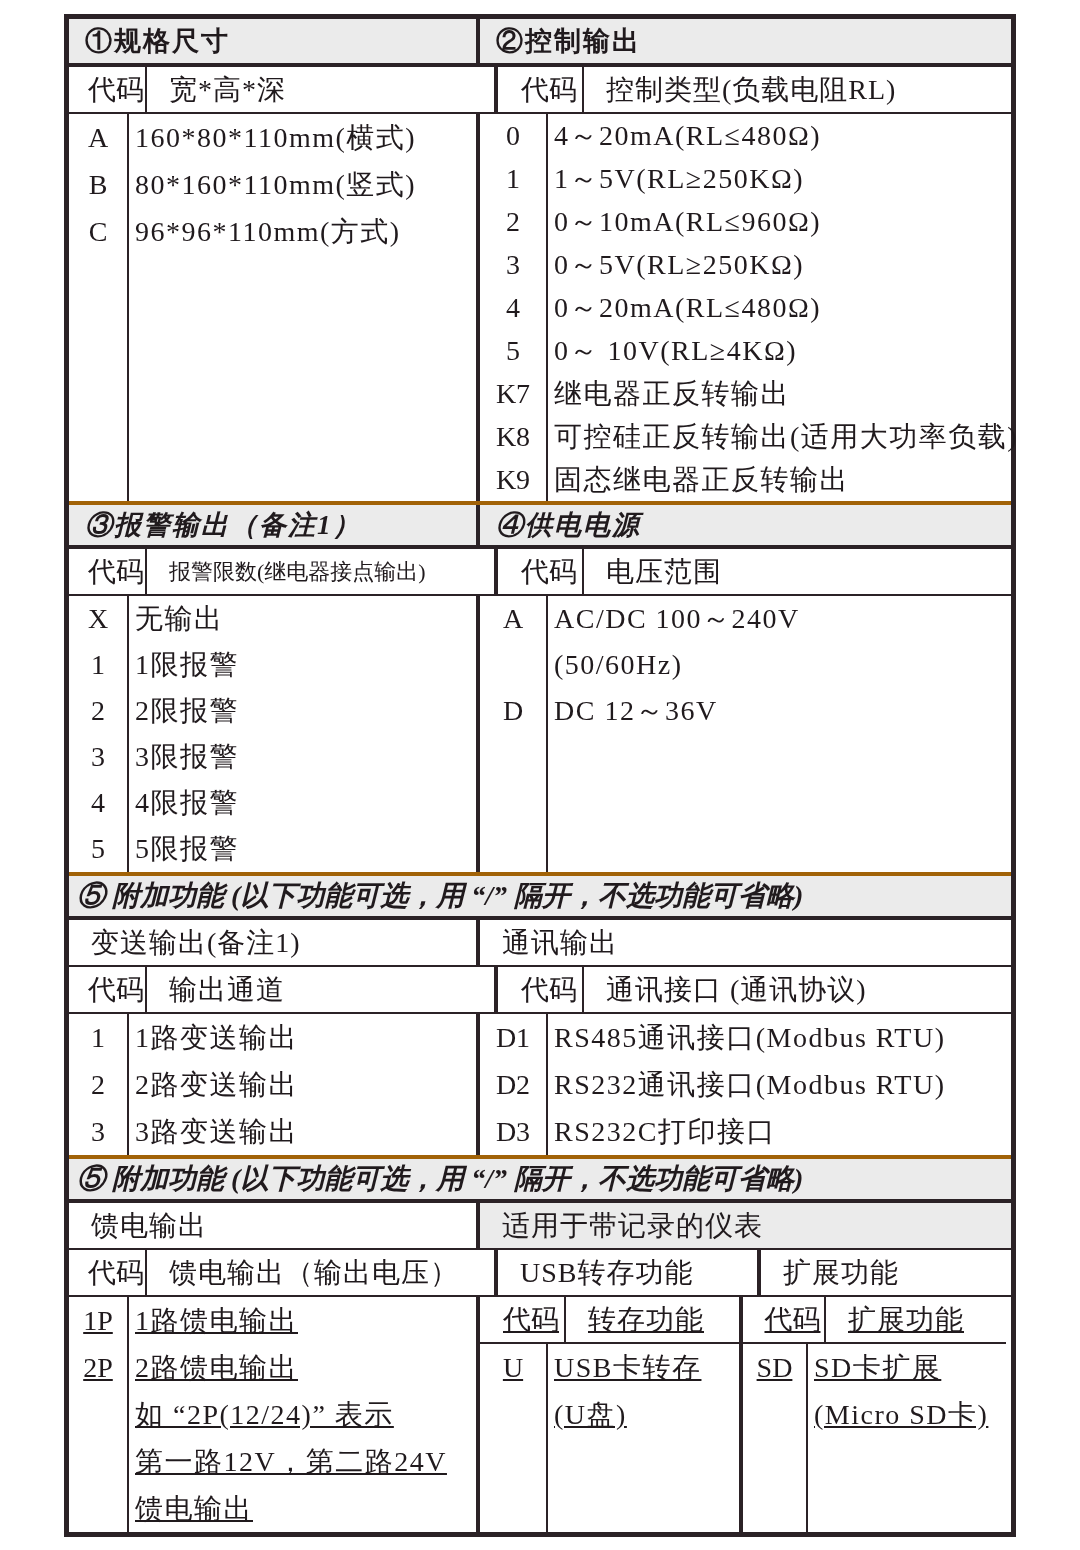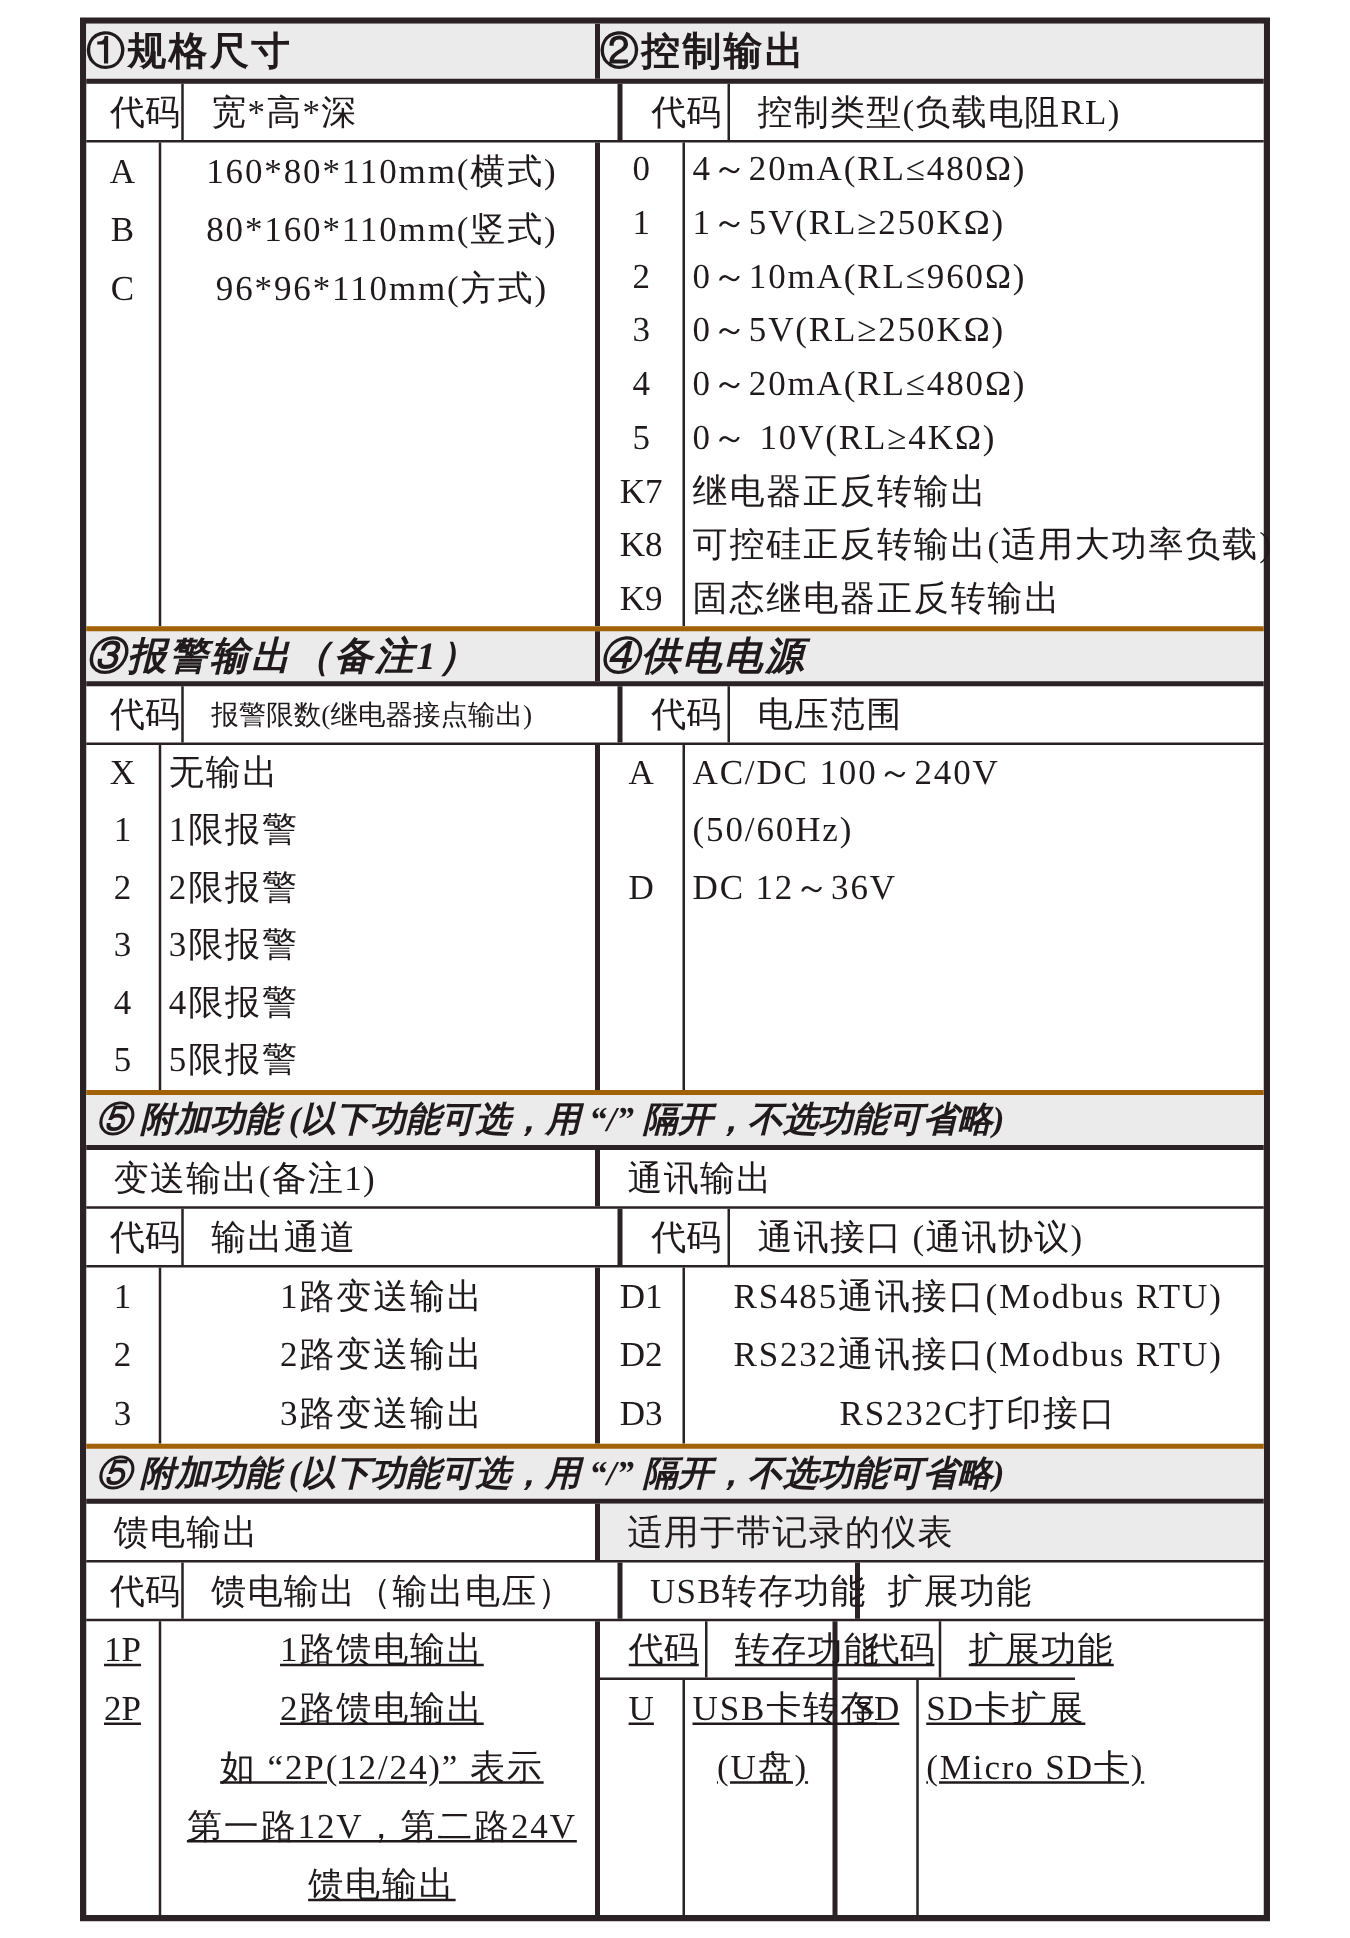--- a/index.html
+++ b/index.html
@@ -23,38 +23,38 @@
   .h48 { height: 48px; } .h47 { height: 47px; }
   .h387 { height: 387px; } .h276 { height: 276px; }
   .h141 { height: 141px; } .h235 { height: 235px; text-decoration: underline; }
   .bg   { background: #ebebeb; }
   .bb2 { border-bottom: 2px solid #2b2226; }
   .bb4 { border-bottom: 4px solid #2b2226; }
   .bt4 { border-top: 4px solid #a16207; font-style: italic; }
   .br2 { border-right: 2px solid #2b2226; }
   .br4 { border-right: 4px solid #2b2226; }
   .c { display: flex; align-items: center; font-size: 28px; letter-spacing: 1px; white-space: nowrap; }
-  .ttl { font-size: 31px; letter-spacing: 2px; padding-left: 0; font-weight: bold;}
+  .ttl { font-size: 27px; letter-spacing: 2px; padding-left: 16px; font-weight: bold;}
   .ttl-long { font-size: 28px; letter-spacing: 0; padding-left: 8px; font-weight: bold; border-radius: 10px;}
   .tl { width: 411px; flex: none; }
   .fill { flex: 1; min-width: 0; }
   .wlc { width: 60px;  flex: none; }
   .wld { width: 351px; flex: none; }
   .wrc { width: 68px;  flex: none; }
   .hq { justify-content: center; padding: 0 1px; letter-spacing: 0; margin-left: 18px; }
   .hd { padding-left: 22px; }
   .fit { font-size: 22px; letter-spacing: 0; text-align: center; }
   .col { display: flex; flex-direction: column; }
   .col > div { font-size: 28px; white-space: nowrap; }
   .ln43 { height: 43px; line-height: 43px; }
   .ln46 { height: 46px; line-height: 46px; }
-  .ln47 { height: 47px; line-height: 47px; text-align: center; }
+  .ln47 { height: 47px; line-height: 47px; }
   .code { text-align: center; letter-spacing: 0; }
   .desc { padding-left: 6px; letter-spacing: 1.5px; }
-  .usb { width: 190px; flex: none; display: flex; flex-direction: column; }
+  .usb { width: 263px; flex: none; display: flex; flex-direction: column; }
   .w68 { width: 68px; flex: none; }
   .w65 { width: 65px; flex: none; }
   .subrow { display: flex; height: 47px; flex: none; }
   .subbody { display: flex; flex: 1; }
 </style>
 </head>
 <body>
 
 <div class="page">
   <div class="tbl">

